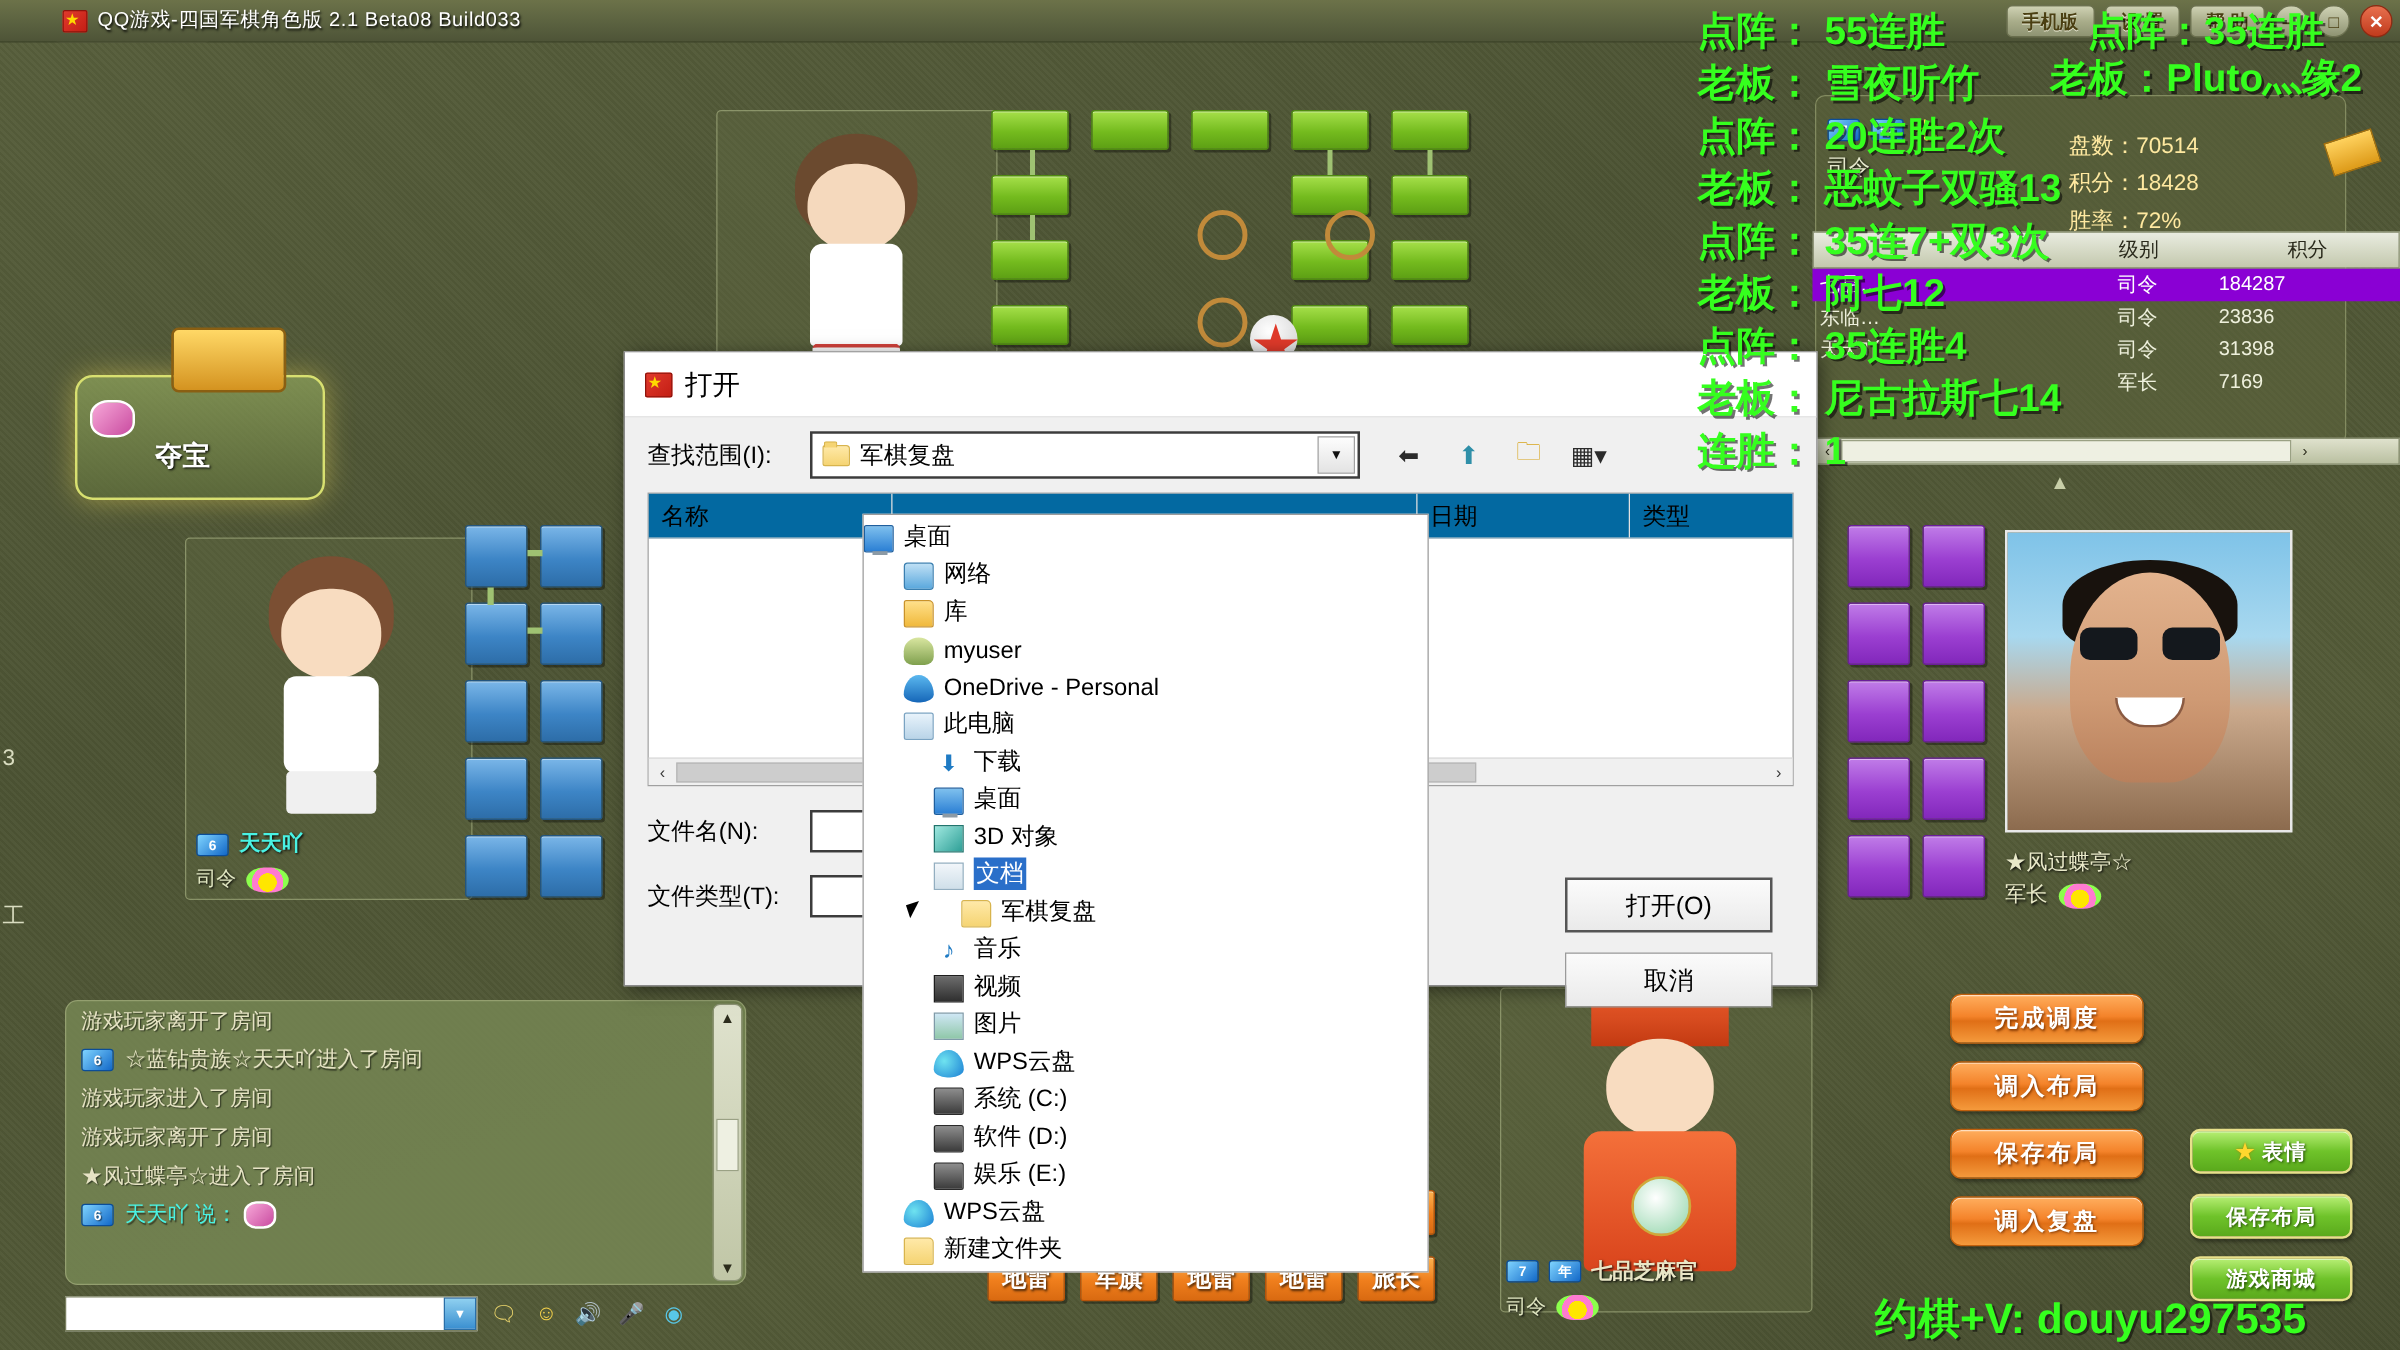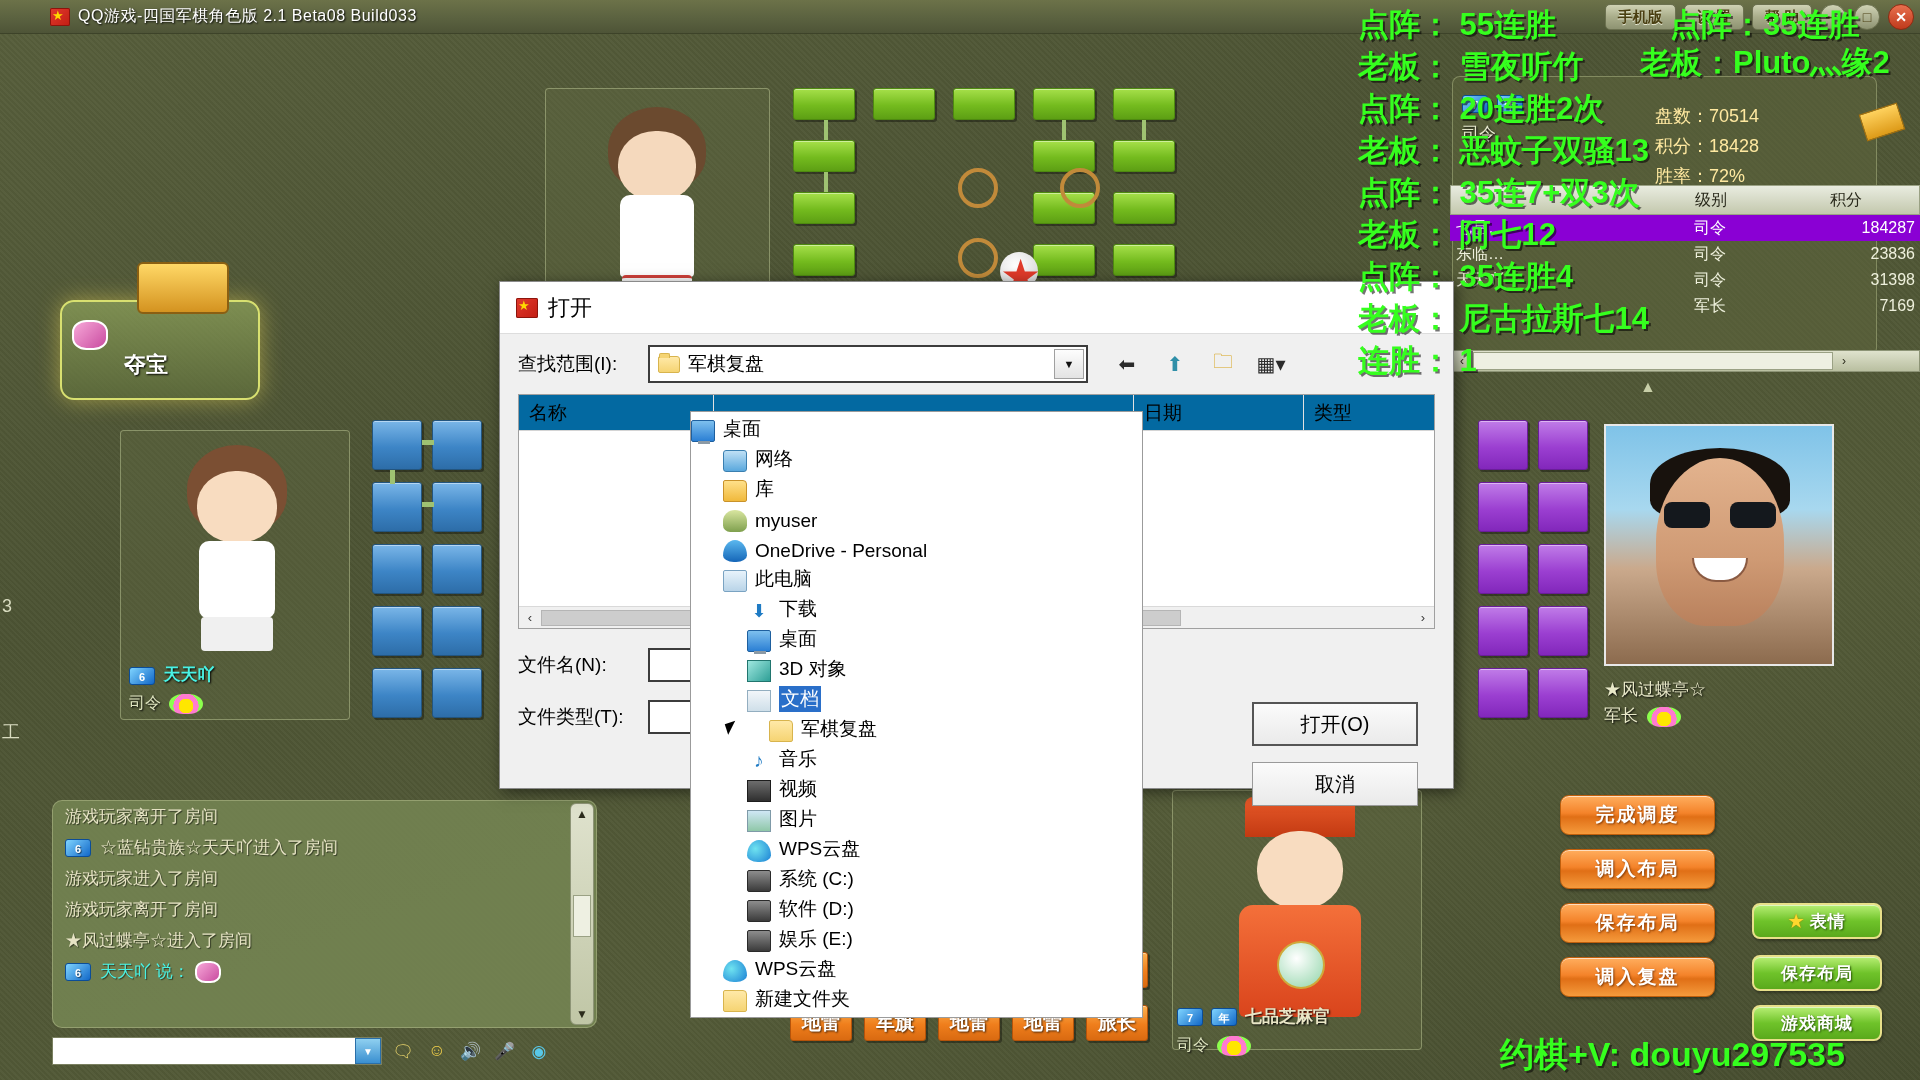--- a/index.html
+++ b/index.html
@@ -56,21 +56,21 @@
   .tb-close{ background:linear-gradient(180deg,#e8704e,#c03a1c); color:#fff; border-color:#8e2a12;}
   #score-stat{
     left:300px; top:68px; width:128px; height:34px;
     background:linear-gradient(180deg,#cfd2b4,#97a070);
     border:1px solid #6c7150; border-radius:6px;
     display:flex;align-items:center;justify-content:center;
     color:#2f4f8f; font-size:17px; font-weight:bold;
   }
   .avatar-card{
     position:absolute; border:1px solid rgba(190,200,150,.5);
-    background:rgba(100,110,70,.35); border-radius:4px;
+    background:rgba(100,110,70,.35); border-radius:4px;margin-left:28px;
   }
   .av-name{ color:#49f2e4; font-size:17px; font-weight:bold; text-shadow:1px 1px 2px #000;}
   .av-rank{ color:#dfe5c0; font-size:16px; text-shadow:1px 1px 2px #000;}
   .vip-badge{
     display:inline-block;width:26px;height:18px;border-radius:3px;
     background:linear-gradient(135deg,#7fd4ff,#1268c8);
     color:#fff;font-size:11px;font-weight:bold;text-align:center;line-height:18px;
     border:1px solid #0b4d98; vertical-align:middle; margin-right:4px;
   }
   .medal{
@@ -201,21 +201,21 @@
   }
   #stats-box{ position:absolute; left:1655px; top:82px; color:#ffe9a0; font-size:18px; line-height:30px;margin-top:19px;}
   #stats-box .k{ color:#ffe9a0; }
   #rank-table{ position:absolute; left:1450px; top:185px; width:470px; }
   #rank-head{ display:flex; height:30px; background:linear-gradient(180deg,#e9ece0,#c3c8ad); border:1px solid #9aa184;}
   #rank-head .rh{ font-size:16px; color:#2a2a1c; display:flex;align-items:center;justify-content:center;text-align:center;}
   .rank-row{ display:flex; height:26px; align-items:center; font-size:16px; color:#eef0dc; }
   .rank-row.hl{ background:#8a00d4; color:#fff; }
   .rank-row .c-name{ width:195px; padding-left:6px; white-space:nowrap; overflow:hidden;}
   .rank-row .c-lvl{ width:130px; text-align:center; }
-  .rank-row .c-pts{ width:140px; text-align:right; }
+  .rank-row .c-pts{ width:140px; text-align:left; }
   #rank-scroll{
     position:absolute; left:1450px; top:350px; width:470px; height:22px;
     background:linear-gradient(180deg,#dfe2cd,#b9bfa0); border:1px solid #8d9476;
     display:flex; align-items:center;
   }
   #rank-scroll .sb-thumb{ height:18px; background:#eef0e2; border:1px solid #9aa184; }
   #rank-scroll .sb-ar{ width:22px; text-align:center; font-size:12px; color:#2c2c1c; }
   
   .stream-line{
     position:absolute; color:#35ff1e; font-weight:bold; white-space:nowrap;

